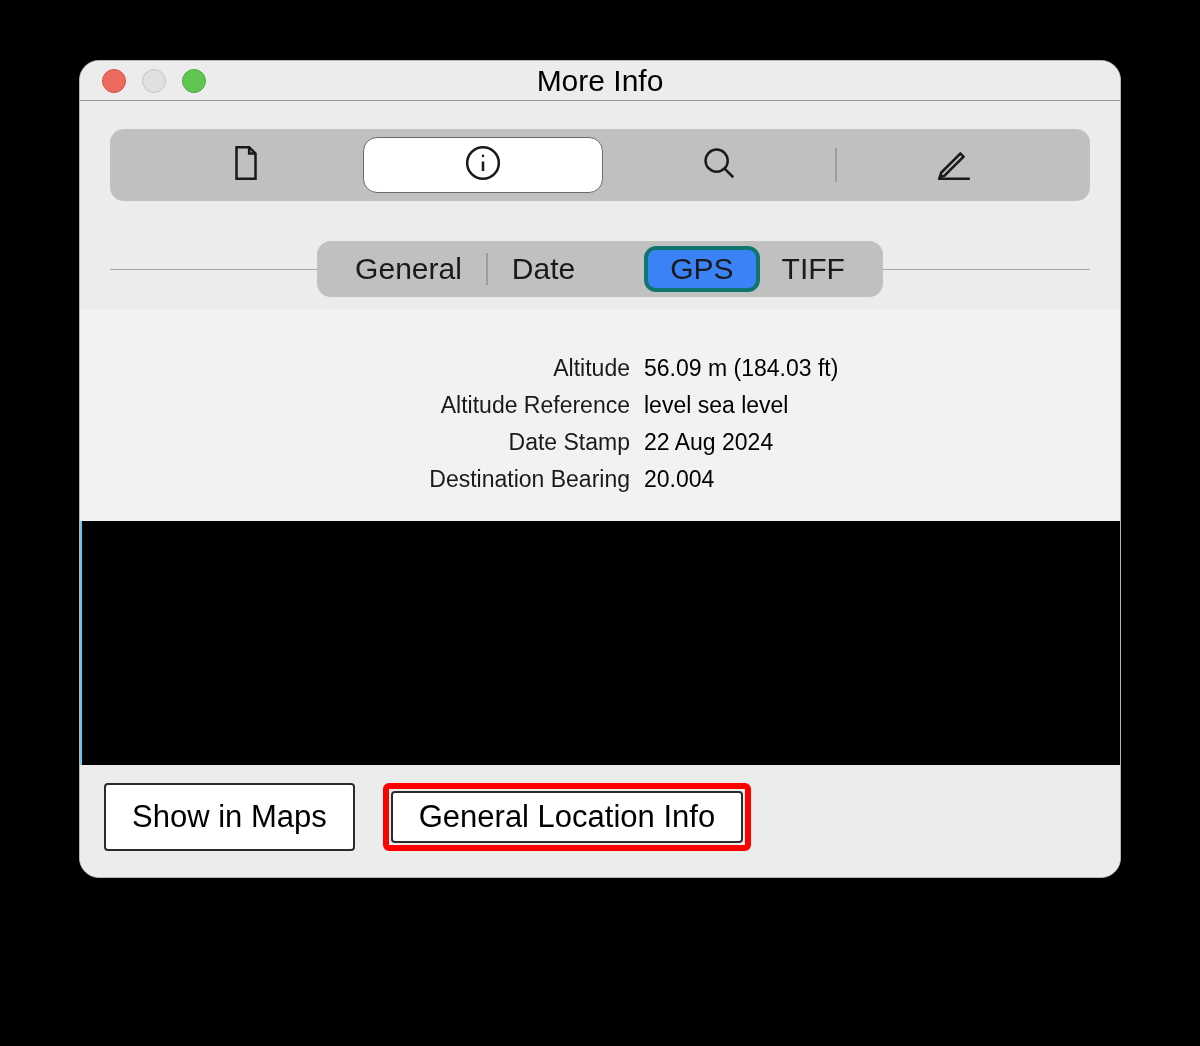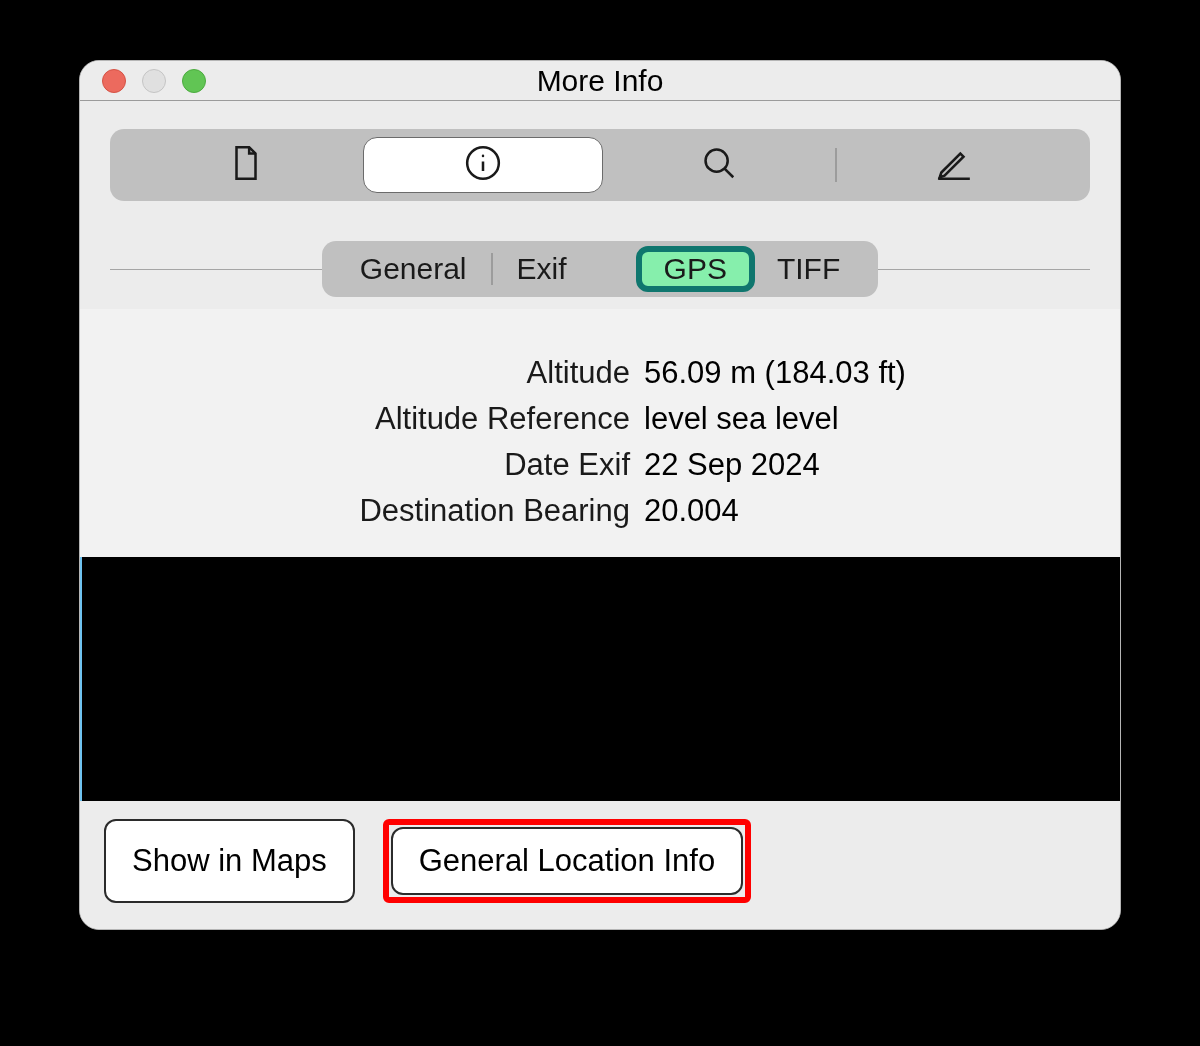--- a/index.html
+++ b/index.html
@@ -97,35 +97,35 @@
     .sub-tab {
       font-size: 30px;
       color: #1a1a1a;
       padding: 2px 22px;
       cursor: pointer;
       height: 46px;
       display: flex;
       align-items: center;
     }
     .sub-tab.selected {
-      background: #86efac;
-      border: 6px solid #0f766e;
+      background: #3b82f6;
+      border: 4px solid #0f766e;
       border-radius: 12px;
       margin-left: 47px;
     }
     .sub-sep {
       width: 2px; height: 32px; background: #9c9c9c; margin: 0 2px;
     }
     .info-area {
       background: #f2f2f2;
       padding: 46px 24px 18px 24px;
     }
     .info-row {
       display: flex;
-      font-size: 31px;
+      font-size: 23px;
       margin-bottom: 10px;
     }
     .info-label {
       flex: 0 0 540px;
       text-align: right;
       color: #1a1a1a;
       padding-right: 14px;
     }
     .info-value {
       font-weight: 400;
@@ -139,23 +139,23 @@
     }
     .bottom-buttons {
       background: #ececec;
       padding: 18px 24px 26px 24px;
       display: flex;
       gap: 28px;
     }
     .btn {
       background: #fff;
       border: 2px solid #2b2b2b;
-      border-radius: 12px;
+      border-radius: 4px;
       font-size: 31px;
-      padding: 14px 26px;
+      padding: 6px 26px;
       cursor: pointer;
       color: #000;
     }
     .highlight-box {
       border: 6px solid #ff0000;
       border-radius: 6px;
       padding: 2px;
     }
   </style>
 </head>
@@ -208,40 +208,40 @@
             </svg>
         </span>
       </div>
     </div>
 
     <div class="sub-tabs-row">
       <div class="hline"></div>
       <div class="sub-tabs">
         <div class="sub-tab">General</div>
         <div class="sub-sep"></div>
-        <div class="sub-tab">Exif</div>
+        <div class="sub-tab">Date</div>
         <div class="sub-tab selected">GPS</div>
         <div class="sub-tab">TIFF</div>
       </div>
       <div class="hline"></div>
     </div>
   </div>
 
   <div class="info-area">
     <div class="info-row">
       <div class="info-label">Altitude</div>
       <div class="info-value">56.09 m (184.03 ft)</div>
     </div>
     <div class="info-row">
       <div class="info-label">Altitude Reference</div>
       <div class="info-value">level sea level</div>
     </div>
     <div class="info-row">
-      <div class="info-label">Date Exif</div>
-      <div class="info-value">22 Sep 2024</div>
+      <div class="info-label">Date Stamp</div>
+      <div class="info-value">22 Aug 2024</div>
     </div>
     <div class="info-row">
       <div class="info-label">Destination Bearing</div>
       <div class="info-value">20.004</div>
     </div>
   </div>
 
   <div class="map-placeholder"></div>
 
   <div class="bottom-buttons">

